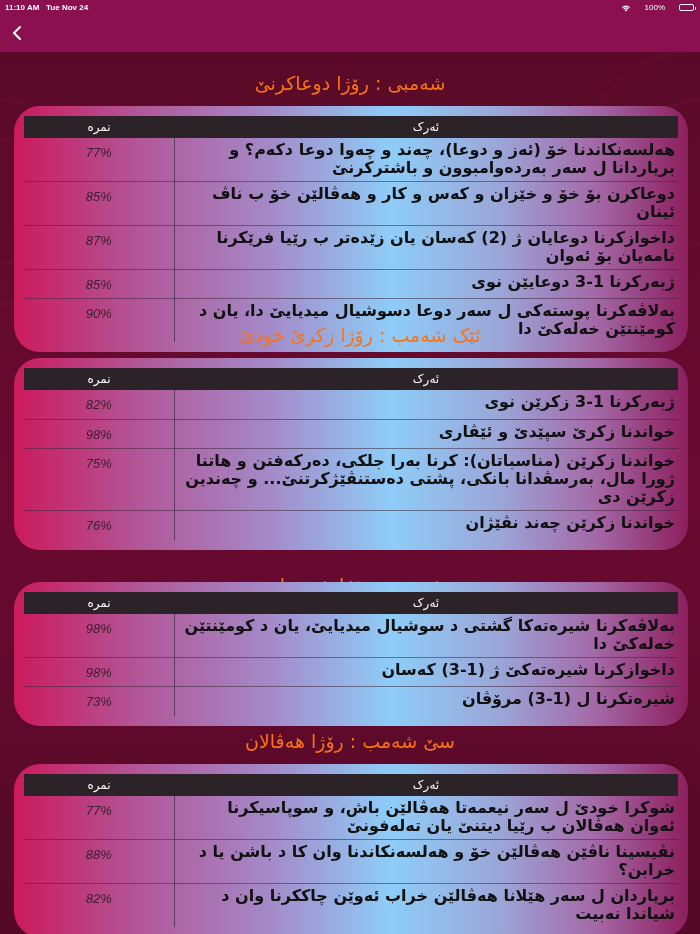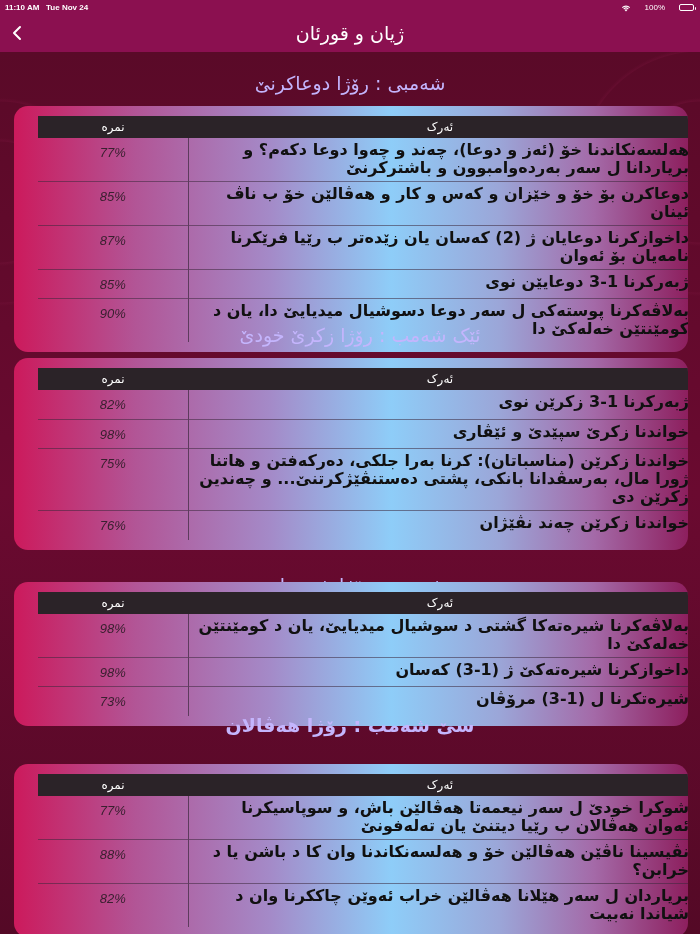--- a/index.html
+++ b/index.html
@@ -33,26 +33,26 @@
   }
   .navbar .back {
     position: absolute; left: 8px; top: 6px; width: 20px; height: 22px; cursor: pointer;
   }
   .navbar .title {
     position: absolute; left: 0; right: 0; top: 6px; text-align: center;
     font-size: 19px; direction: rtl;
   }
   .section-title {
     position: absolute; left: 0; width: 700px; text-align: center;
-    color: #c4b5fd; font-size: 19px; direction: rtl;
+    color: #f97316; font-size: 19px; direction: rtl;
   }
   .card {
-    position: absolute; left: 14px; width: 674px; border-radius: 14px;
+    position: absolute; left: 14px; width: 674px; border-radius: 26px;
     background: linear-gradient(90deg, #cc1a5c 0%, #b25596 18%, #a48ac8 38%, #8ecdf8 56%, #9ba6d8 72%, #a46aa8 86%, #8d1f5e 100%);
-    padding: 10px 10px 10px 24px;
+    padding: 10px 10px 10px 10px;
     overflow: hidden;
   }
   table.tasks {
     width: 654px; border-collapse: collapse; table-layout: fixed;
     color: #111;
   }
   table.tasks th {
     background: #2b2328; color: #fff; font-weight: normal; font-size: 12px;
     height: 22px; text-align: center; direction: rtl;
   }
@@ -90,21 +90,20 @@
     </svg>
     <span>100%</span>
     <span class="battery"><span class="fill"></span></span>
   </span>
 </div>
 
 <div class="navbar">
   <svg class="back" viewBox="0 0 20 22">
     <path d="M12 5 L6 11 L12 17" stroke="#fff" stroke-width="2" fill="none" stroke-linecap="round" stroke-linejoin="round"></path>
   </svg>
-  <div class="title">ژیان و قورئان</div>
 </div>
 
 <div class="section-title" style="top:72px;">شەمبی : رۆژا دوعاکرنێ</div>
 <div class="card" style="top:106px;">
   <table class="tasks">
     <thead>
       <tr>
         <th class="score-h">نمره</th>
         <th>ئەرک</th>
       </tr>
@@ -183,21 +182,21 @@
         <td class="task">داخوازکرنا شیرەتەکێ ژ (1-3) کەسان</td>
       </tr>
       <tr style="height:29px;">
         <td class="score">73%</td>
         <td class="task">شیرەتکرنا ل (1-3) مرۆڤان</td>
       </tr>
     </tbody>
   </table>
 </div>
 
-<div class="section-title" style="top:714px;font-weight:bold;">سێ شەمب : رۆژا هەڤالان</div>
+<div class="section-title" style="top:730px;">سێ شەمب : رۆژا هەڤالان</div>
 <div class="card" style="top:764px;">
   <table class="tasks">
     <thead>
       <tr>
         <th class="score-h">نمره</th>
         <th>ئەرک</th>
       </tr>
     </thead>
     <tbody>
       <tr style="height:40px;">

